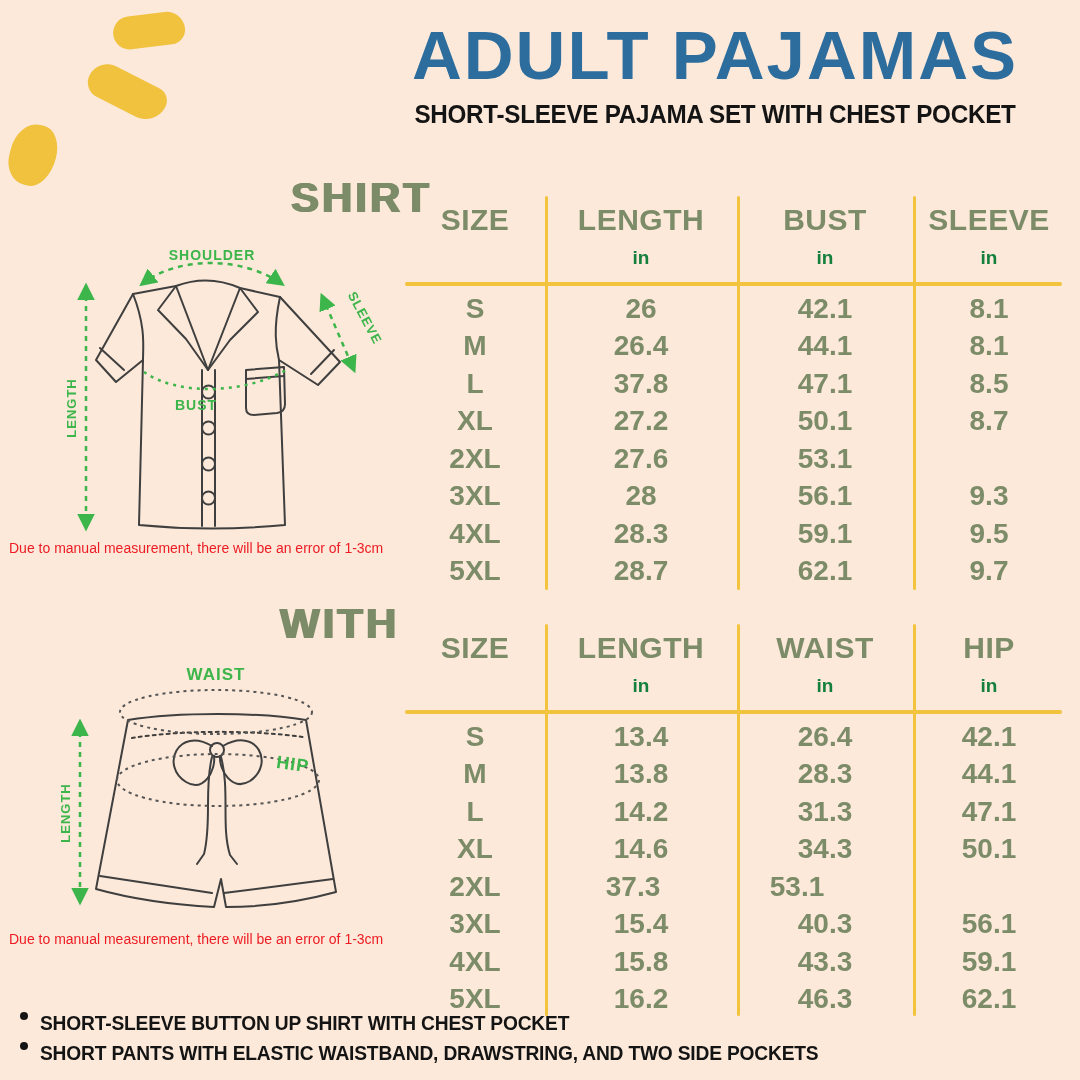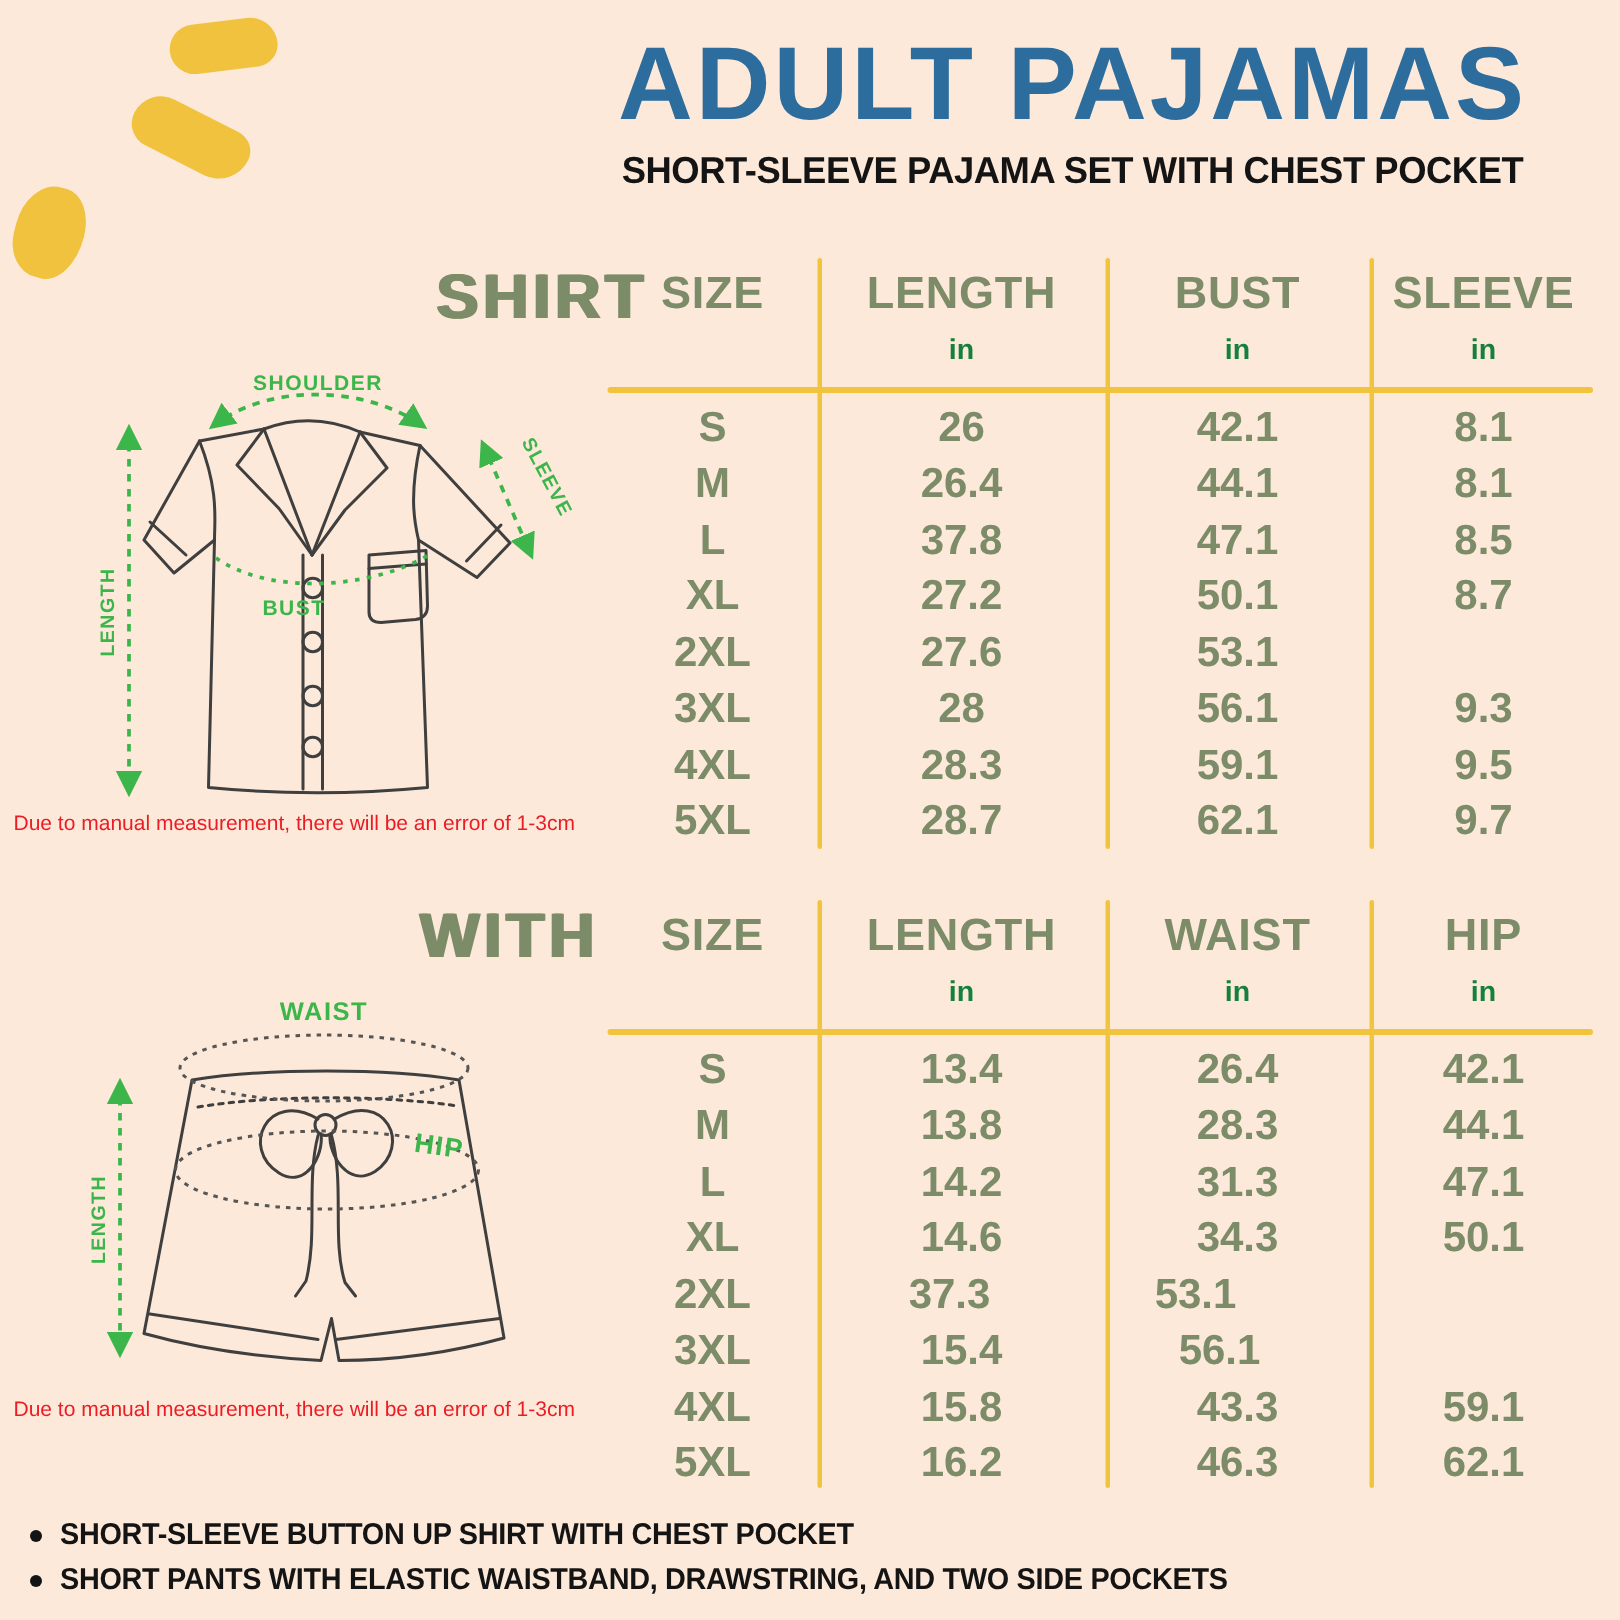--- a/index.html
+++ b/index.html
@@ -15,21 +15,21 @@
   
   .header{position:absolute;left:352px;top:20px;width:726px;text-align:center;}
   .title{font-size:69px;font-weight:700;letter-spacing:2px;color:#2d6d9e;line-height:1.05;}
   .subtitle{margin-top:8px;font-size:25px;font-weight:700;letter-spacing:-0.3px;color:#141414;transform:scaleX(0.97);transform-origin:center;}
   
   .garment-label{position:absolute;font-size:42px;font-weight:700;letter-spacing:3px;color:#7c8b68;
     text-shadow:1px 0 #7c8b68,-1px 0 #7c8b68;}
   .garment-label.shirt{left:291px;top:174px;}
   .garment-label.pants{left:280px;top:600px;}
   
-  .size-table{position:absolute;left:405px;width:660px;}
+  .size-table{position:absolute;left:405px;width:660px;margin-top:24px;}
   .size-table.shirt{top:172px;height:394px;}
   .size-table.pants{top:600px;height:392px;}
   .thead{display:flex;height:86px;}
   .th{display:flex;flex-direction:column;align-items:center;}
   .th .lbl{font-size:30px;font-weight:700;color:#7c8b68;letter-spacing:0.5px;line-height:1.2;margin-top:6px;}
   .th .unit{font-size:19px;font-weight:700;color:#15803d;margin-top:9px;min-height:22px;}
   .c0{width:140px;} .c1{width:192px;} .c2{width:176px;} .c3{width:152px;}
   .hline{position:absolute;left:0;top:86px;width:657px;height:4px;background:#f2c33c;border-radius:2px;}
   .vline{position:absolute;top:0;width:3px;background:#f2c33c;border-radius:2px;}
   .size-table .vline{height:100%;}
@@ -40,21 +40,21 @@
   
   .diagram{position:absolute;}
   .diagram.shirt{left:28px;top:242px;}
   .diagram.pants{left:28px;top:658px;}
   
   .note{position:absolute;left:9px;width:420px;font-size:14px;font-weight:400;color:#ed1c24;}
   .note.shirt{top:540px;}
   .note.pants{top:931px;}
   
   .footer{position:absolute;left:20px;top:1012px;width:1040px;}
-  .bullet-row{display:flex;align-items:center;margin-bottom:7px;}
+  .bullet-row{display:flex;margin-bottom:7px;}
   .dot{width:8px;height:8px;border-radius:50%;background:#141414;margin-right:12px;flex:none;}
   .bullet-text{font-size:20px;font-weight:700;color:#141414;letter-spacing:-0.2px;transform:scaleX(0.96);transform-origin:left;}
   svg text{font-family:"Liberation Sans",sans-serif;}
 </style>
 </head>
 <body>
 
 <div class="canvas">
 
   <div class="blob blob1"></div>
@@ -245,20 +245,21 @@
         <div class="td c3">50.1</div>
       </div>
         <div class="tr">
         <div class="td c0">2XL</div>
         <div class="td c2">37.3</div>
         <div class="td c3">53.1</div>
       </div>
         <div class="tr">
         <div class="td c0">3XL</div>
         <div class="td c1">15.4</div>
+        <div class="td c2">40.3</div>
         <div class="td c3">56.1</div>
       </div>
         <div class="tr">
         <div class="td c0">4XL</div>
         <div class="td c1">15.8</div>
         <div class="td c2">43.3</div>
         <div class="td c3">59.1</div>
       </div>
         <div class="tr">
         <div class="td c0">5XL</div>

